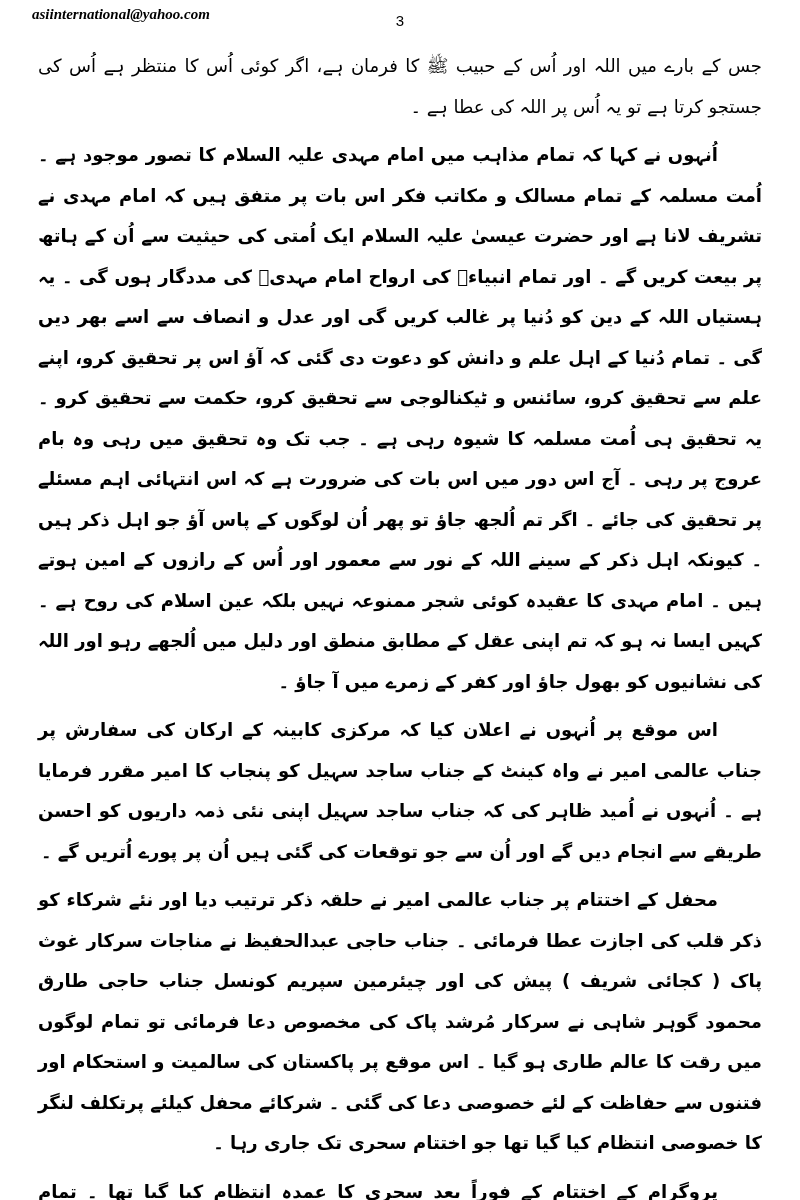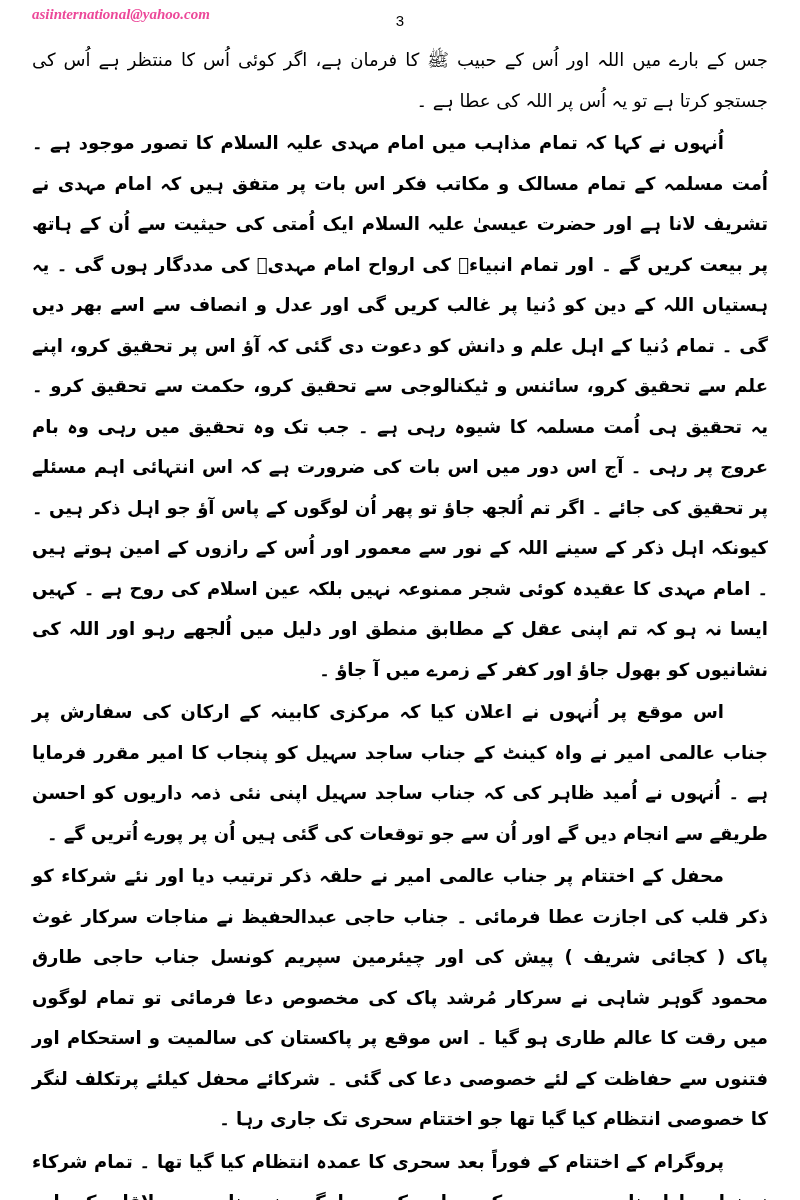--- a/index.html
+++ b/index.html
@@ -22,21 +22,21 @@
     flex: 0 0 auto;
   }
   .header-email {
     position: absolute;
     left: 2px;
     top: 2px;
     font-family: "Liberation Serif", "DejaVu Serif", serif;
     font-style: italic;
     font-weight: bold;
     font-size: 15px;
-    color: #ec4899;
+    color: #000000;
     cursor: pointer;
     text-decoration: none;
   }
   .page-number {
     position: absolute;
     left: 0;
     right: 0;
     top: 8px;
     text-align: center;
     font-family: "Liberation Sans", sans-serif;
@@ -47,21 +47,21 @@
   .article {
     flex: 0 0 auto;
     direction: rtl;
     unicode-bidi: embed;
     text-align: justify;
     font-family: "DejaVu Sans", sans-serif;
     font-size: 18px;
     line-height: 2.25;
     color: #000000;
   }
-  .article p { margin: 2px; }
+  .article p { margin: 8px; }
   .article p.indent { text-indent: 44px; font-weight: bold; }
 </style>
 </head>
 <body>
 
 <div class="page">
 
   <div class="header">
     <a class="header-email">asiinternational@yahoo.com</a>
     <div class="page-number">3</div>

